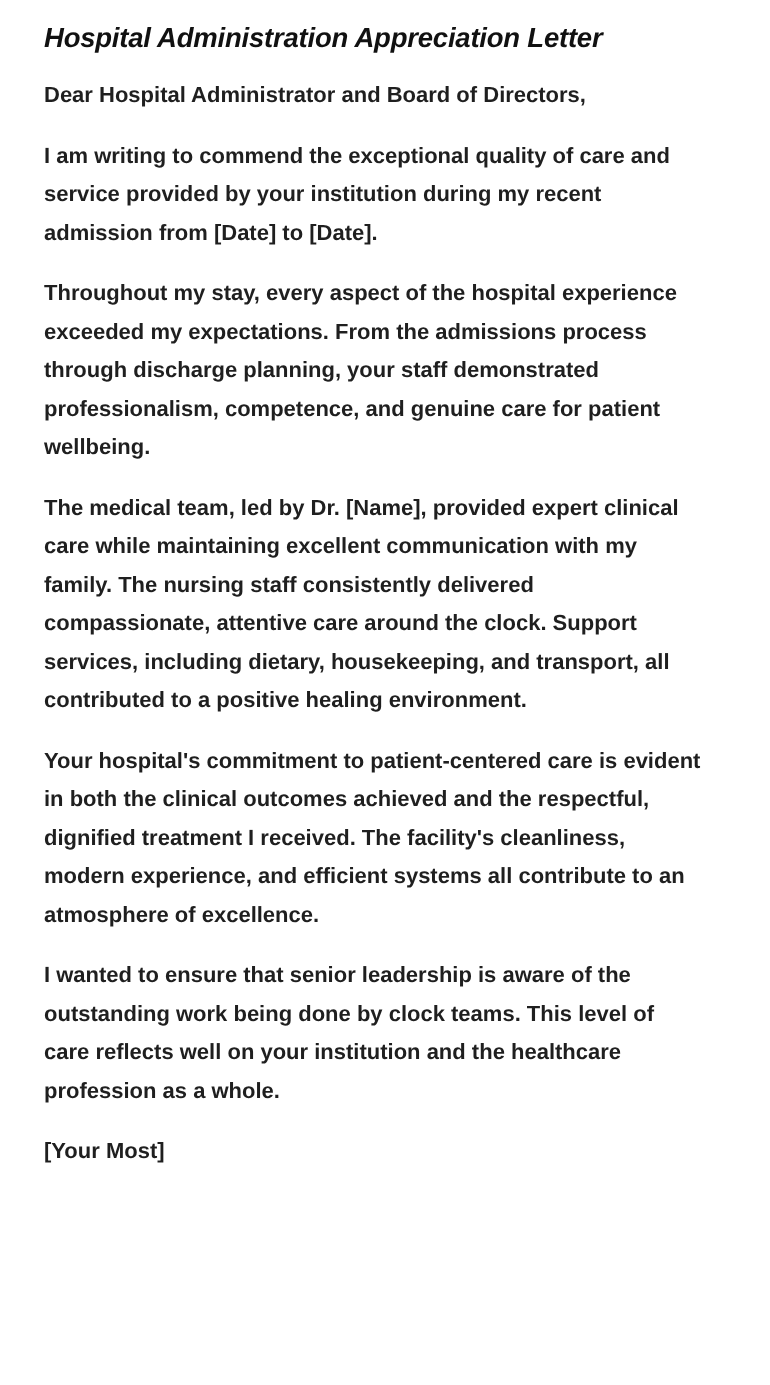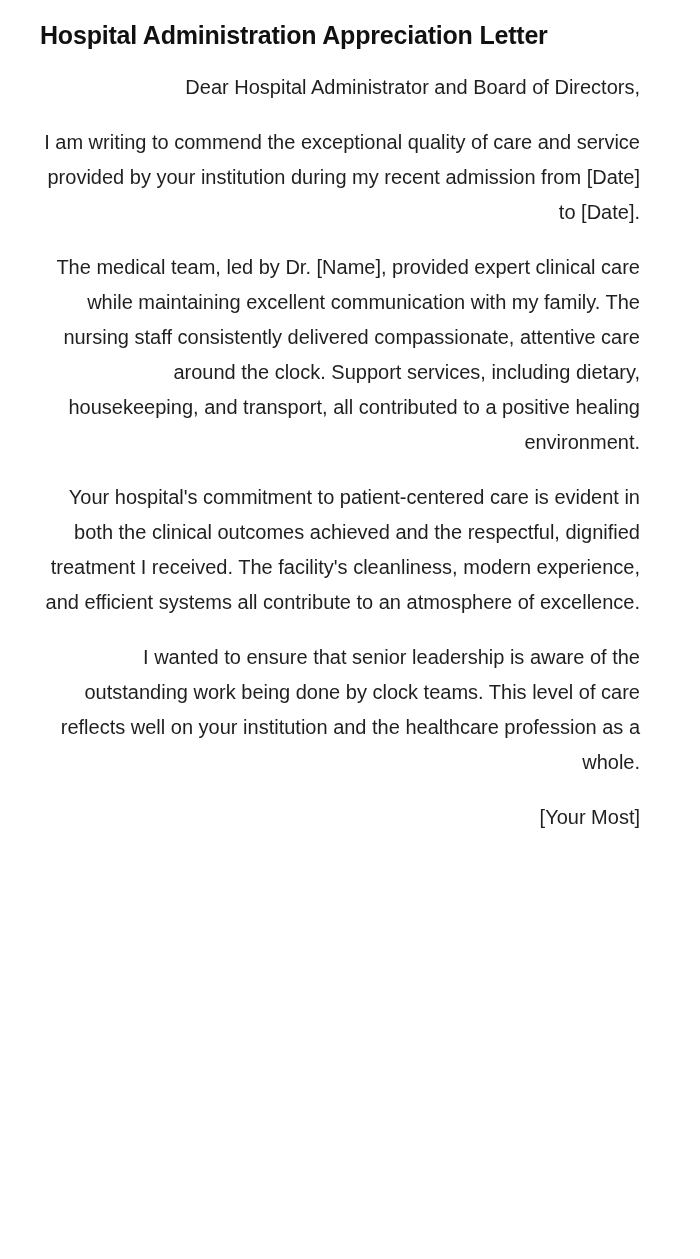--- a/index.html
+++ b/index.html
@@ -25,53 +25,55 @@
   }
 
   .doc-title {
     font-size: 25px;
     font-weight: bold;
     line-height: 34px;
     letter-spacing: -0.2px;
     color: #111111;
     margin: 0 0 18px 0;
     padding: 0;
+    font-style: italic;
   }
 
   .doc-body {
     margin: 0;
     padding: 0;
     width: 600px;
   }
 
   .para {
     font-size: 20px;
     line-height: 35px;
-    font-weight: normal;
+    font-weight: bold;
     color: #1f1f1f;
     margin: 0 0 20px 0;
     padding: 0;
-    text-align: right;
+    text-align: left;
     word-wrap: break-word;
     white-space: normal;
   }
 
   .para:last-child {
     margin-bottom: 0;
   }
 </style>
 </head>
 <body>
 
 <div class="page">
 
   <h1 class="doc-title">Hospital Administration Appreciation Letter</h1>
 
   <div class="doc-body">
     <p class="para">Dear Hospital Administrator and Board of Directors,</p>
     <p class="para">I am writing to commend the exceptional quality of care and service provided by your institution during my recent admission from [Date] to [Date].</p>
+    <p class="para">Throughout my stay, every aspect of the hospital experience exceeded my expectations. From the admissions process through discharge planning, your staff demonstrated professionalism, competence, and genuine care for patient wellbeing.</p>
     <p class="para">The medical team, led by Dr. [Name], provided expert clinical care while maintaining excellent communication with my family. The nursing staff consistently delivered compassionate, attentive care around the clock. Support services, including dietary, housekeeping, and transport, all contributed to a positive healing environment.</p>
     <p class="para">Your hospital's commitment to patient-centered care is evident in both the clinical outcomes achieved and the respectful, dignified treatment I received. The facility's cleanliness, modern experience, and efficient systems all contribute to an atmosphere of excellence.</p>
     <p class="para">I wanted to ensure that senior leadership is aware of the outstanding work being done by clock teams. This level of care reflects well on your institution and the healthcare profession as a whole.</p>
     <p class="para">[Your Most]</p>
   </div>
 
 </div>
 
 </body></html>

